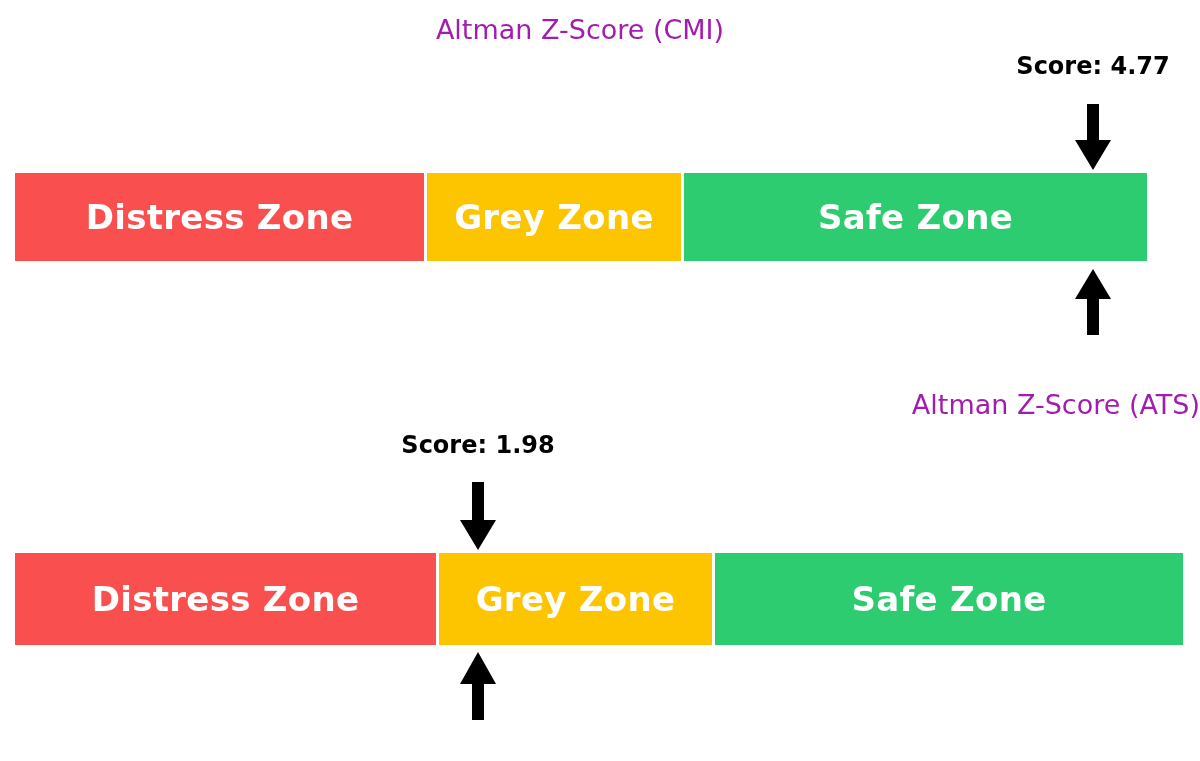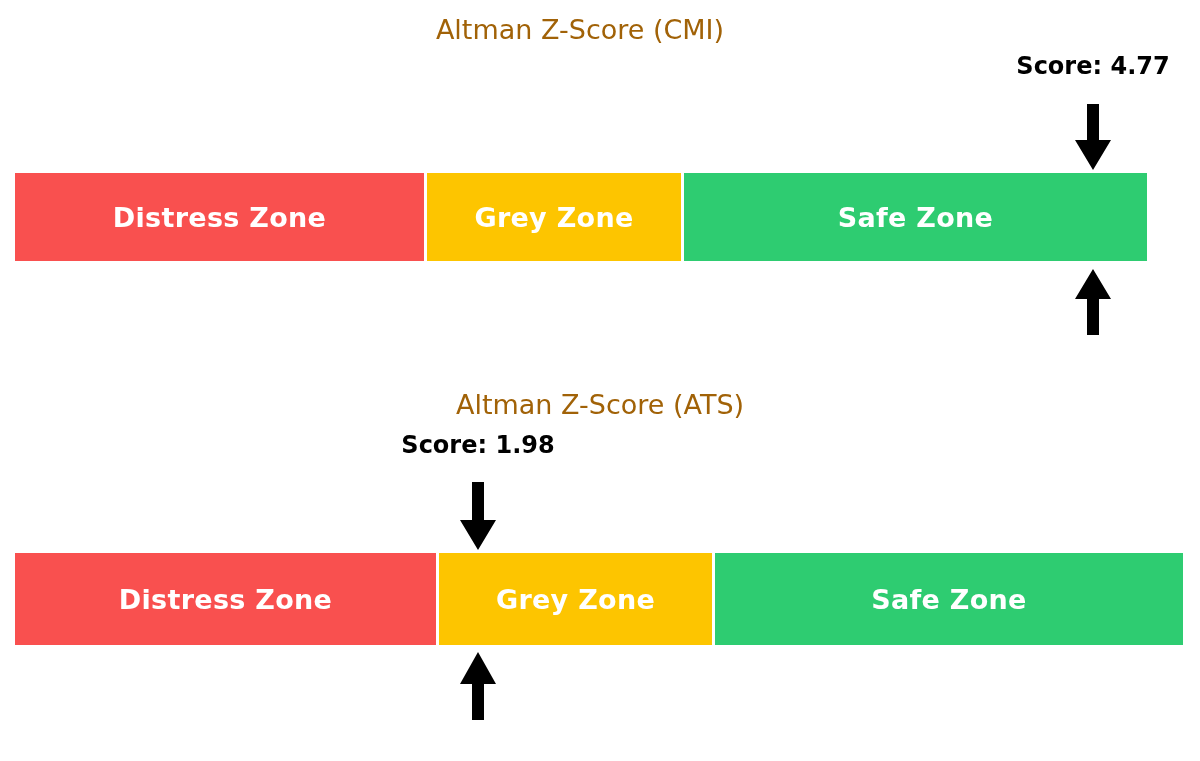--- a/index.html
+++ b/index.html
@@ -14,21 +14,21 @@
     overflow: hidden;
     font-family: "DejaVu Sans", sans-serif;
     -webkit-font-smoothing: antialiased;
   }
 
   .chart-panel { position: absolute; left: 0; top: 0; width: 1200px; }
 
   .chart-title {
     position: absolute;
     text-align: center;
-    color: #a16207;
+    color: #a21caf;
     font-family: "DejaVu Sans", sans-serif;
     font-size: 27px;
     font-weight: 400;
     white-space: nowrap;
     letter-spacing: 0px;
   }
 
   .score-label {
     position: absolute;
     color: #000000;
@@ -50,21 +50,21 @@
     height: 100%;
     display: flex;
     align-items: center;
     justify-content: center;
     box-sizing: border-box;
   }
 
   .zone-text {
     color: #ffffff;
     font-family: "DejaVu Sans", sans-serif;
-    font-size: 27px;
+    font-size: 34px;
     font-weight: bold;
     white-space: nowrap;
     letter-spacing: 0.3px;
   }
 
   .arrow {
     position: absolute;
     display: block;
   }
 </style>
@@ -93,21 +93,21 @@
     </div>
   </div>
 
   <svg class="arrow" style="left:1073px; top:267px;" width="40" height="68" viewBox="0 0 40 68">
     <polygon points="20,2 38,32 26,32 26,68 14,68 14,32 2,32" fill="#000000"></polygon>
   </svg>
 </div>
 
 <div class="chart-panel">
 
-  <div class="chart-title" style="left:0; top:389px; width:1200px;">Altman Z-Score (ATS)</div>
+  <div class="chart-title" style="left:0; top:389px; width:1200px;text-align:right;">Altman Z-Score (ATS)</div>
 
   <div class="score-label" style="left:328px; top:431px; width:300px; ">Score: 1.98</div>
 
   <svg class="arrow" style="left:458px; top:482px;" width="40" height="70" viewBox="0 0 40 70">
     <polygon points="14,0 26,0 26,38 38,38 20,68 2,38 14,38" fill="#000000"></polygon>
   </svg>
 
   <div class="zone-bar" style="left:15px; top:553px; width:1168px; height:92px;">
     <div class="zone" style="left:0px; width:421px; background:#f9504f;">
       <span class="zone-text">Distress Zone</span>

